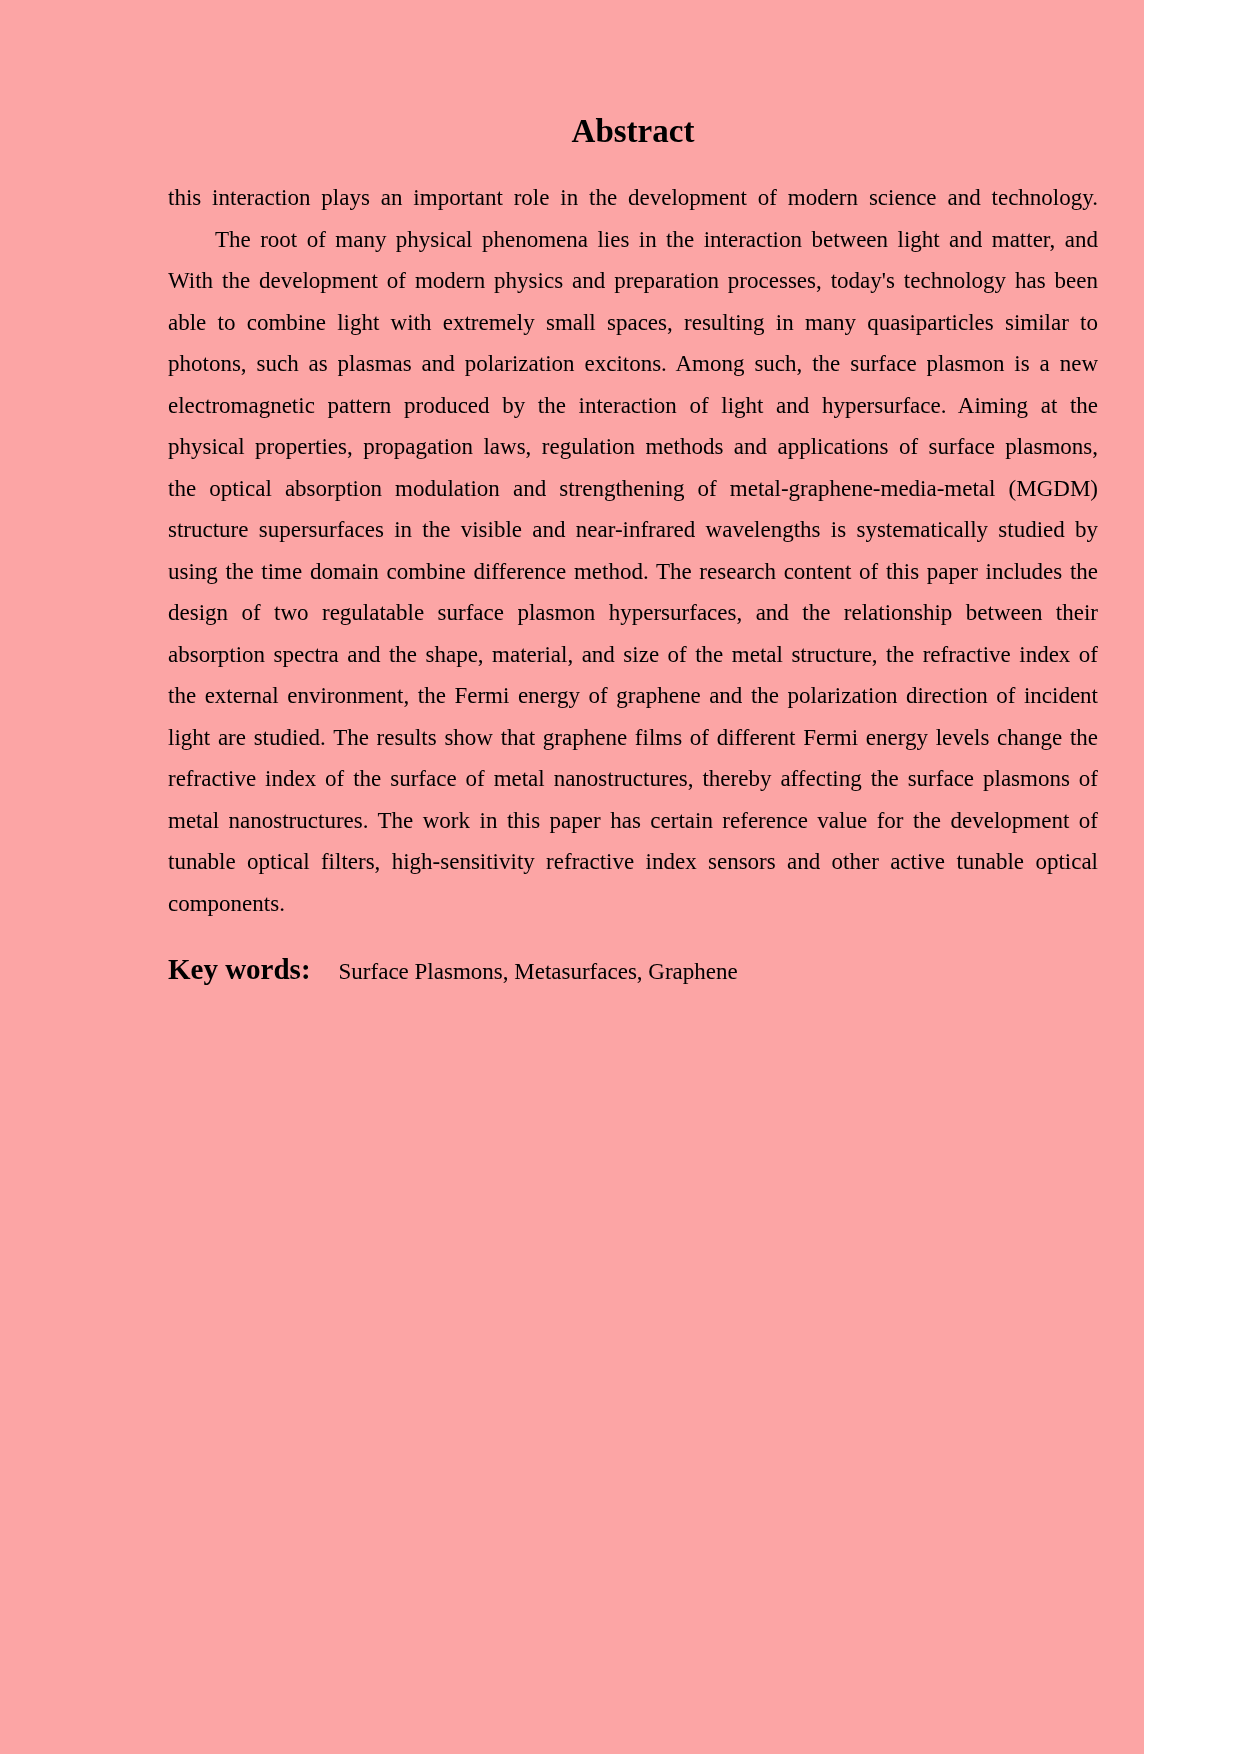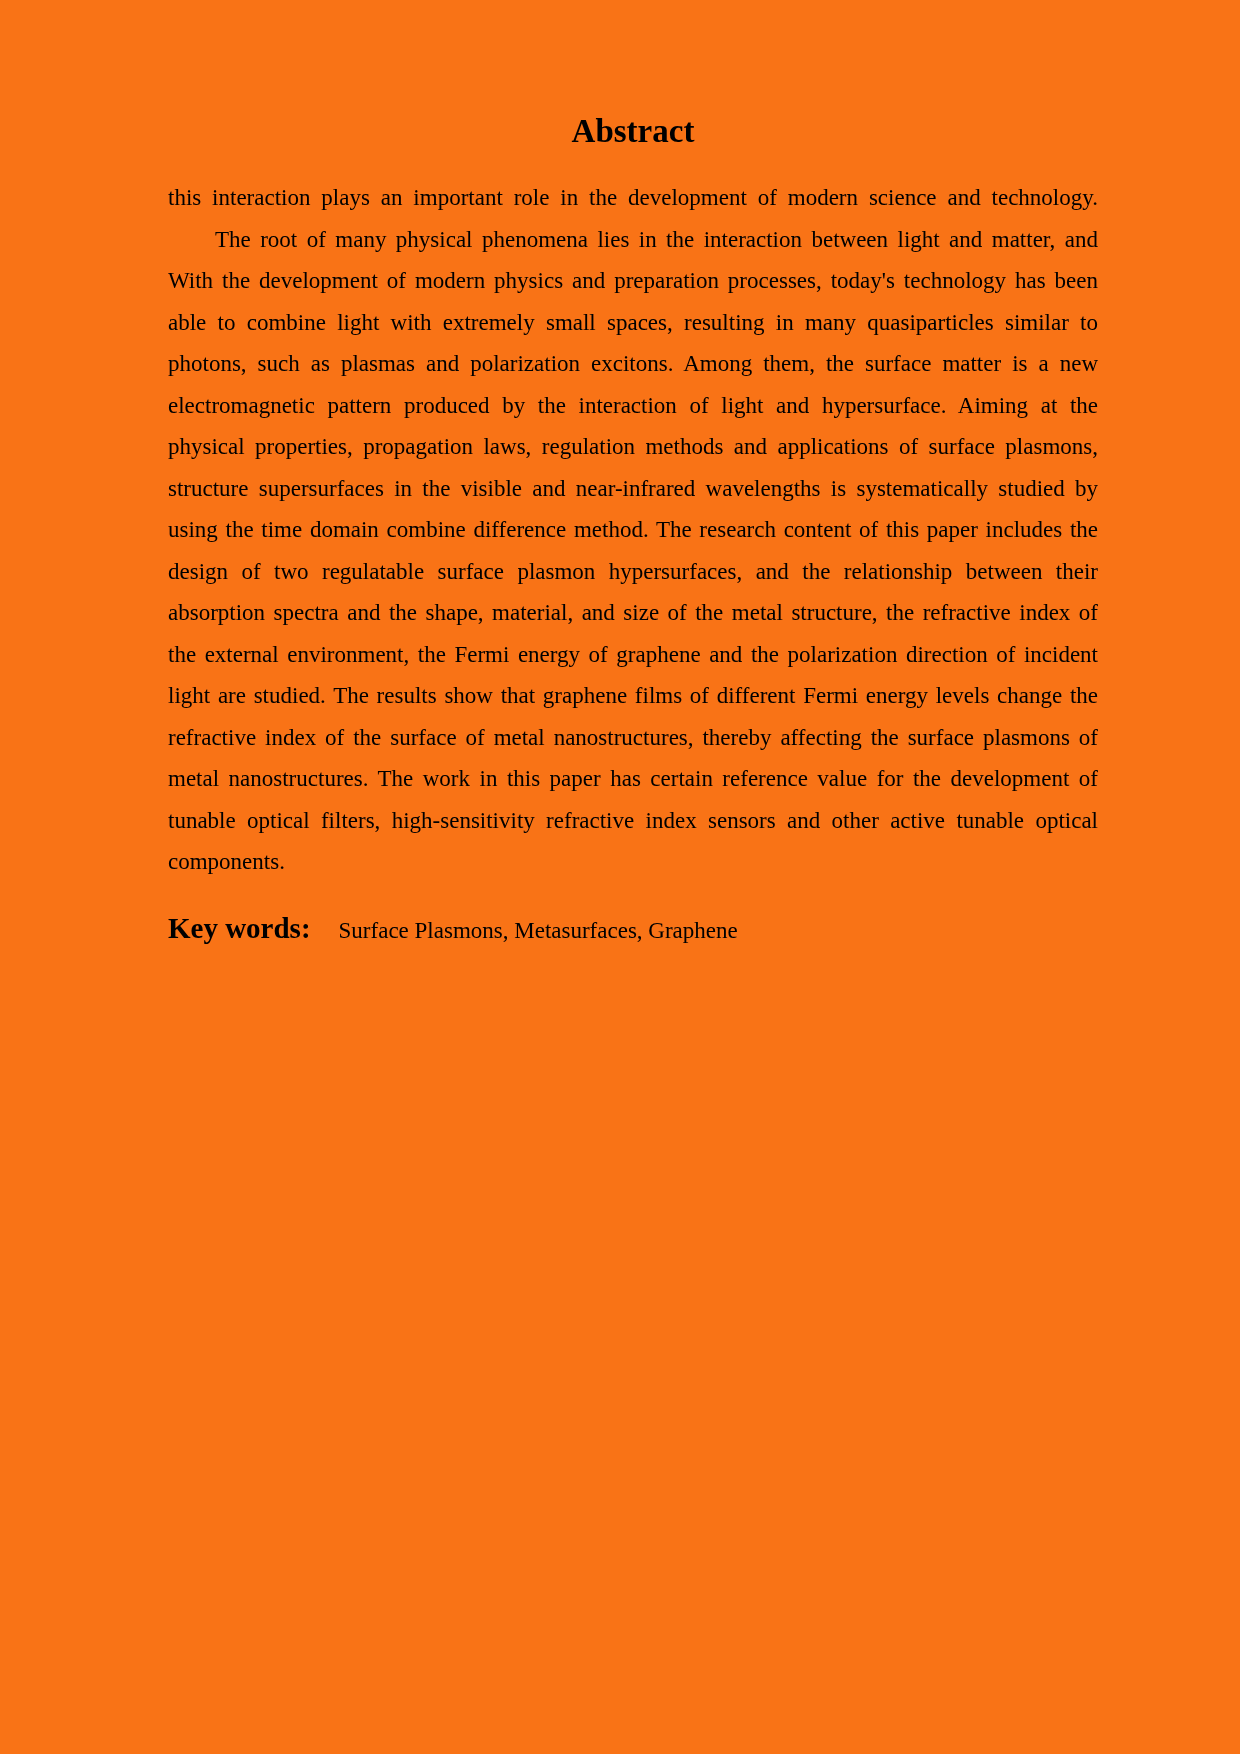--- a/index.html
+++ b/index.html
@@ -2,23 +2,23 @@
 <html><head>
 <meta charset="utf-8">
 <style>
   html, body {
     margin: 0;
     padding: 0;
     background: #ffffff;
   }
   .page {
     position: relative;
-    width: 1240px;
+    width: 1144px;
     height: 1754px;
-    background: #f97316;
+    background: #fca5a5;
     color: #000000;
     font-family: "Liberation Serif", "DejaVu Serif", serif;
     overflow: hidden;
   }
   .content {
     margin-left: 168px;
     width: 930px;
     padding-top: 111px;
   }
   .doc-title {
@@ -62,23 +62,24 @@
 
 <div class="page">
   <div class="content">
     <h1 class="doc-title">Abstract</h1>
 
     <div class="paragraph">
         <div class="pline">this interaction plays an important role in the development of modern science and technology.</div>
         <div class="pline first">The root of many physical phenomena lies in the interaction between light and matter, and</div>
         <div class="pline">With the development of modern physics and preparation processes, today's technology has been</div>
         <div class="pline">able to combine light with extremely small spaces, resulting in many quasiparticles similar to</div>
-        <div class="pline">photons, such as plasmas and polarization excitons. Among them, the surface matter is a new</div>
+        <div class="pline">photons, such as plasmas and polarization excitons. Among such, the surface plasmon is a new</div>
         <div class="pline">electromagnetic pattern produced by the interaction of light and hypersurface. Aiming at the</div>
         <div class="pline">physical properties, propagation laws, regulation methods and applications of surface plasmons,</div>
+        <div class="pline">the optical absorption modulation and strengthening of metal-graphene-media-metal (MGDM)</div>
         <div class="pline">structure supersurfaces in the visible and near-infrared wavelengths is systematically studied by</div>
         <div class="pline">using the time domain combine difference method. The research content of this paper includes the</div>
         <div class="pline">design of two regulatable surface plasmon hypersurfaces, and the relationship between their</div>
         <div class="pline">absorption spectra and the shape, material, and size of the metal structure, the refractive index of</div>
         <div class="pline">the external environment, the Fermi energy of graphene and the polarization direction of incident</div>
         <div class="pline">light are studied. The results show that graphene films of different Fermi energy levels change the</div>
         <div class="pline">refractive index of the surface of metal nanostructures, thereby affecting the surface plasmons of</div>
         <div class="pline">metal nanostructures. The work in this paper has certain reference value for the development of</div>
         <div class="pline">tunable optical filters, high-sensitivity refractive index sensors and other active tunable optical</div>
         <div class="pline last">components.</div>

